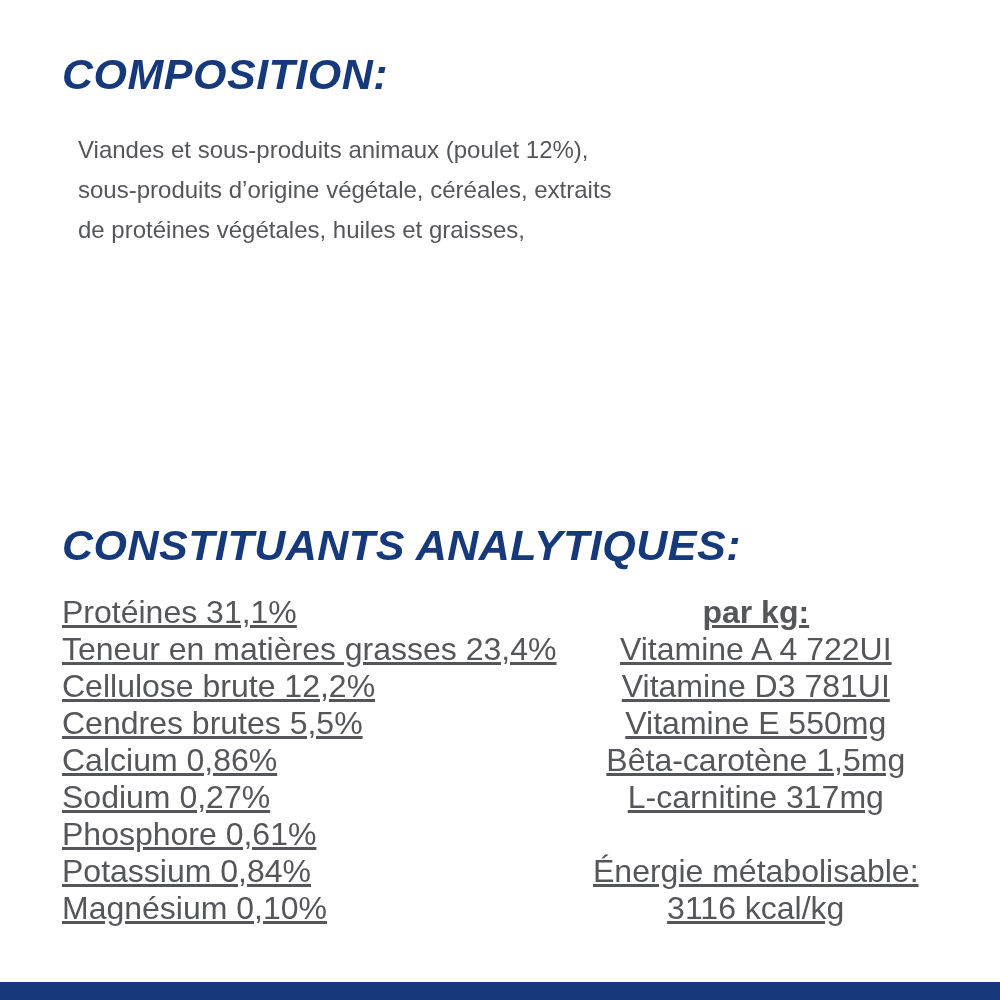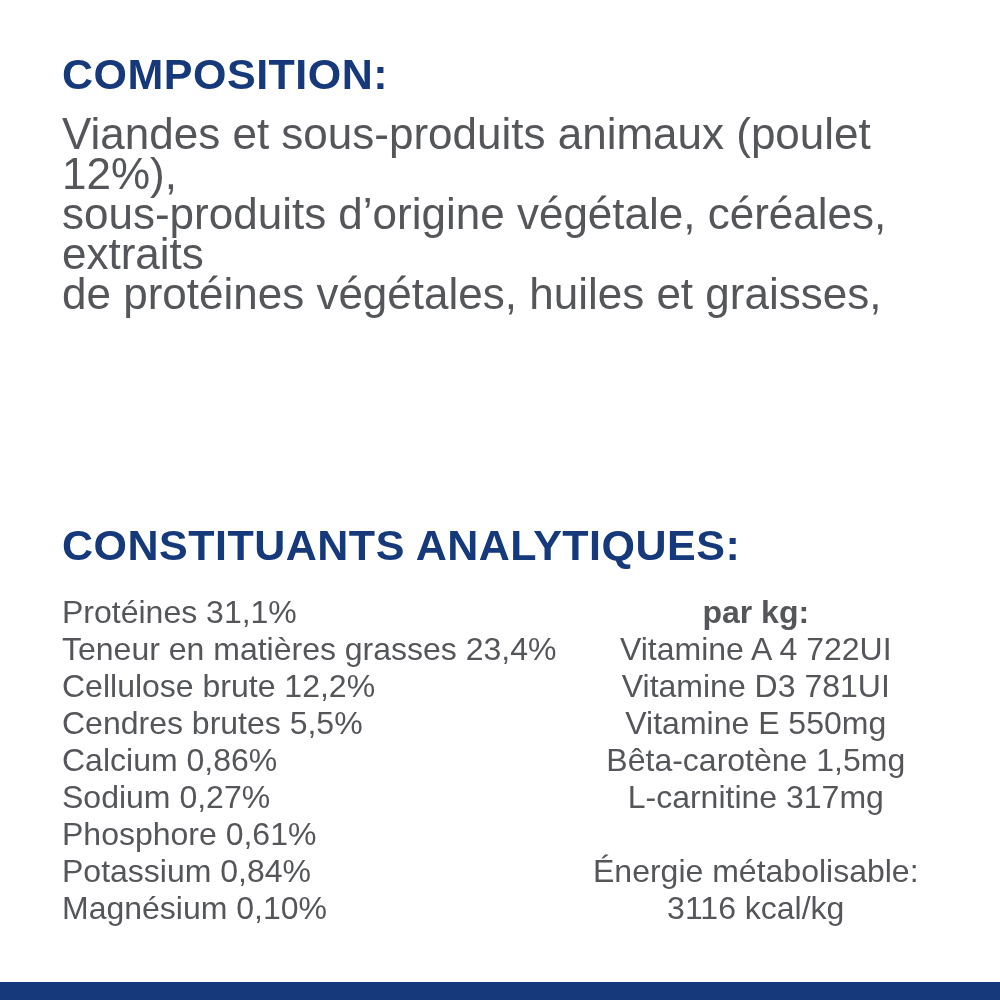--- a/index.html
+++ b/index.html
@@ -21,48 +21,50 @@
   }
   .heading {
     position: absolute;
     left: 62px;
     margin: 0;
     font-size: 43px;
     font-weight: 700;
     letter-spacing: 0.5px;
     color: #15397b;
     white-space: nowrap;
+    font-style: italic;
   }
   #composition-heading { top: 50px; }
   #analytical-heading  { top: 521px; }
   .body-text {
     position: absolute;
     left: 62px;
     top: 114px;
     width: 900px;
-    margin: 0;
-    font-size: 44px;
+    margin: 16px;
+    font-size: 24px;
     line-height: 40px;
     font-weight: 400;
     color: #54565a;
   }
   .body-text .line { display: block; }
   .columns {
     position: absolute;
     left: 62px;
     top: 594px;
     right: 20px;
   }
   .col {
     position: absolute;
     top: 0;
     font-size: 32px;
     line-height: 37px;
     color: #54565a;
     white-space: nowrap;
+    text-decoration: underline;
   }
   .col-left  { left: 0; }
   .col-right { left: 531px; text-align: center; }
   .col .row { display: block; }
   .bold { font-weight: 700; }
   .spacer-line { height: 37px; }
   .footer-bar {
     position: absolute;
     left: 0;
     right: 0;

